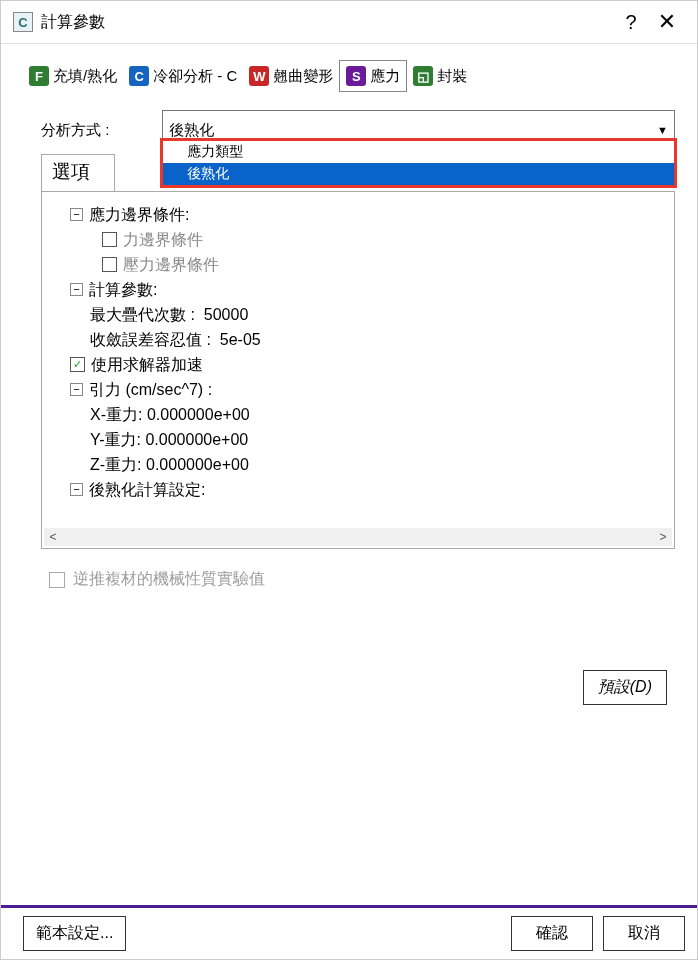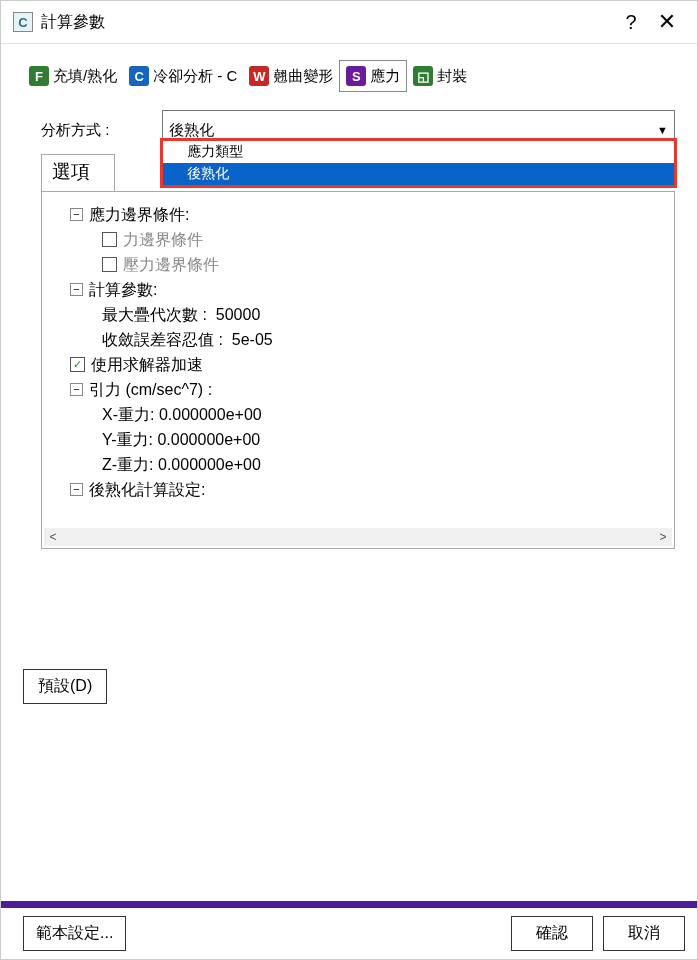--- a/index.html
+++ b/index.html
@@ -35,35 +35,35 @@
 .options-header { margin: 4px 0 0 18px; }
 .options-header span { display: inline-block; border: 1px solid #aaa; border-bottom: none; padding: 4px 24px 6px 10px; font-size: 19px; }
 
 .panel-area { position: relative; margin: 0 0 0 18px; }
 
 .tree-panel { border: 1px solid #aaa; border-top: 1px solid #aaa; padding: 10px 8px; height: 358px; position: relative; margin-right: 0; }
 .tree-line { display: flex; align-items: center; font-size: 16px; line-height: 25px; white-space: nowrap; }
 .toggle { width: 13px; height: 13px; border: 1px solid #888; display: inline-flex; align-items: center; justify-content: center; font-size: 11px; line-height: 11px; margin-right: 6px; cursor: pointer; background: #fff; }
 .indent1 { margin-left: 20px; }
 .indent2 { margin-left: 52px; }
-.indent2b { margin-left: 52px; }
+.indent2b { margin-left: 40px; }
 .tree-check { width: 15px; height: 15px; border: 1px solid #555; display: inline-flex; align-items: center; justify-content: center; margin-right: 6px; background: #fff; font-size: 11px; color: #0a63c9; }
 .gray { color: #888; }
 .scroll-h { position: absolute; bottom: 2px; left: 2px; right: 2px; height: 18px; display: flex; align-items: center; background: #f0f0f0; }
 .scroll-h .sbtn { width: 18px; height: 16px; display: flex; align-items: center; justify-content: center; font-size: 12px; color: #555; cursor: pointer; }
 .scroll-h .track { flex: 1; height: 16px; }
 
 .checkbox-row { display: flex; align-items: center; margin: 20px 0 0 26px; }
 .checkbox-row .cb { width: 16px; height: 16px; border: 1px solid #aaa; margin-right: 8px; background: #fff; }
 .checkbox-row .lbl { color: #9e9e9e; font-size: 16px; }
 
-.default-row { display: flex; margin: 120px 8px 10px 0; }
+.default-row { display: flex; justify-content: flex-end; margin: 80px 8px 10px 0; font-style: italic; }
 .btn { border: 1px solid #333; background: #fff; padding: 6px 14px; font-size: 16px; cursor: pointer; }
 
-.footer { display: flex; align-items: center; padding: 8px 12px; border-top: 7px solid #4c1d95; }
+.footer { display: flex; align-items: center; padding: 8px 12px; border-top: 3px solid #4c1d95; }
 .footer .spacer { flex: 1; }
 .footer .btn { margin-left: 10px; min-width: 82px; text-align: center; }
 .footer .btn-template { padding: 6px 12px; }
 </style>
 </head>
 <body>
 
 <div class="window">
 
   <div class="titlebar">
@@ -171,20 +171,24 @@
         </div>
 
         <div class="scroll-h">
           <div class="sbtn">&lt;</div>
           <div class="track"></div>
           <div class="sbtn">&gt;</div>
         </div>
       </div>
     </div>
 
+    <div class="checkbox-row">
+      <span class="cb"></span>
+      <span class="lbl">逆推複材的機械性質實驗值</span>
+    </div>
 
     <div class="default-row">
       <div class="btn">預設(D)</div>
     </div>
 
   </div>
 
   <div class="footer">
     <div class="btn btn-template">範本設定...</div>
     <div class="spacer"></div>

